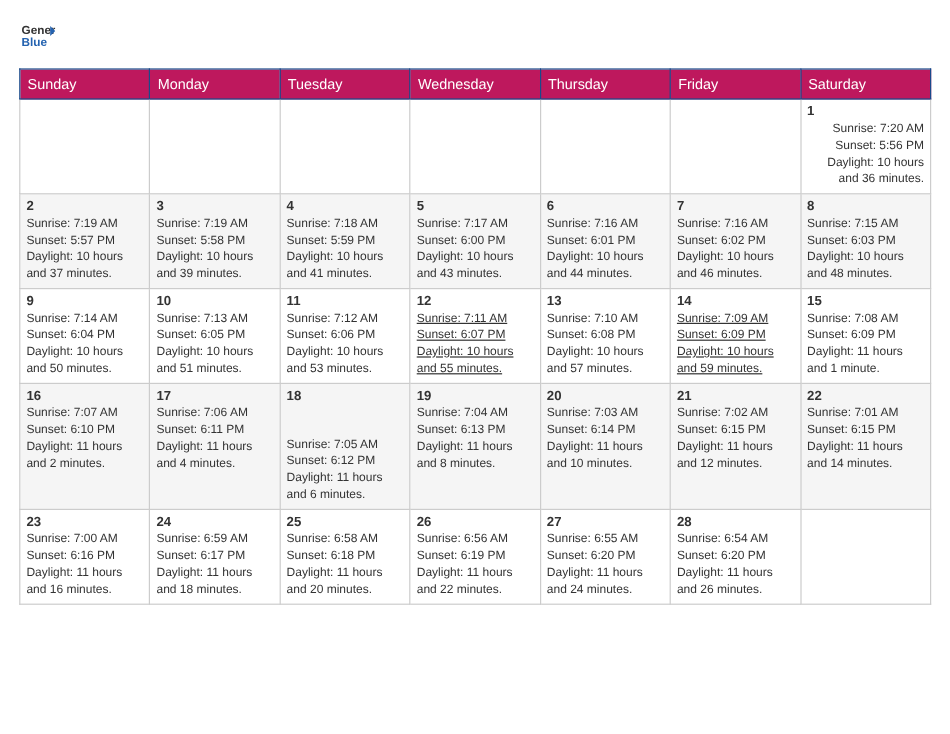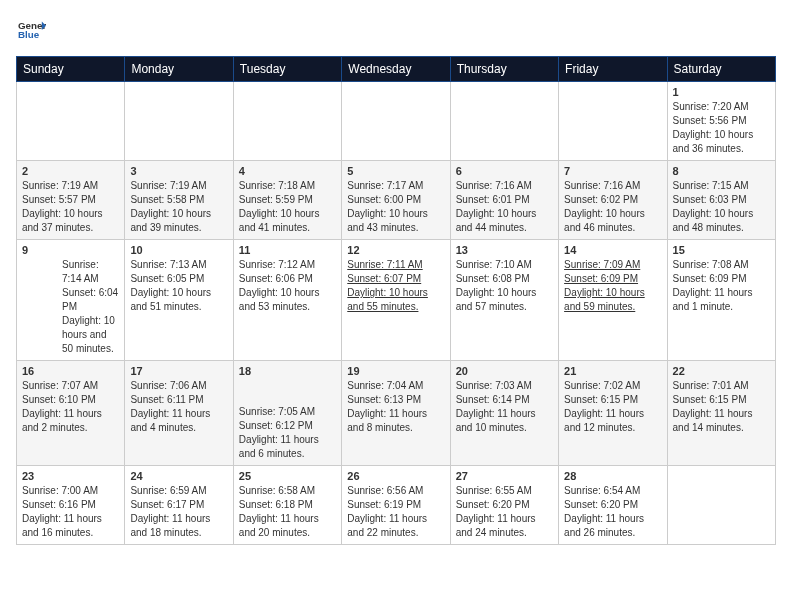--- a/index.html
+++ b/index.html
@@ -36,21 +36,21 @@
     .location {
       font-size: 13px;
       color: #555;
     }
     .calendar {
       width: 100%;
       border-collapse: collapse;
       border: 1px solid #ccc;
     }
     .calendar th {
-      background-color: #0f172a;
+      background-color: #be185d;
       color: #fff;
       text-align: left;
       padding: 5px 6px;
       font-size: 12px;
       font-weight: normal;
       border: 1px solid #1a4a8a;
     }
     .calendar td {
       vertical-align: top;
       border: 1px solid #ccc;
@@ -116,21 +116,21 @@
   <tbody id="calendar-body">
   <tr>
         <td class="empty-cell"></td>
         <td class="empty-cell"></td>
         <td class="empty-cell"></td>
         <td class="empty-cell"></td>
         <td class="empty-cell"></td>
         <td class="empty-cell"></td>
         <td>
           <span class="day-num">1</span>
-          <div class="day-info" style="white-space: pre-line;">Sunrise: 7:20 AM
+          <div class="day-info" style="white-space: pre-line; text-align: right;">Sunrise: 7:20 AM
 Sunset: 5:56 PM
 Daylight: 10 hours and 36 minutes.</div>
         </td>
       </tr>
       <tr>
         <td>
           <span class="day-num">2</span>
           <div class="day-info" style="white-space: pre-line;">Sunrise: 7:19 AM
 Sunset: 5:57 PM
 Daylight: 10 hours and 37 minutes.</div>
@@ -168,21 +168,21 @@
         <td>
           <span class="day-num">8</span>
           <div class="day-info" style="white-space: pre-line;">Sunrise: 7:15 AM
 Sunset: 6:03 PM
 Daylight: 10 hours and 48 minutes.</div>
         </td>
       </tr>
       <tr>
         <td>
           <span class="day-num">9</span>
-          <div class="day-info" style="white-space: pre-line; margin-left: 40px;">Sunrise: 7:14 AM
+          <div class="day-info" style="white-space: pre-line;">Sunrise: 7:14 AM
 Sunset: 6:04 PM
 Daylight: 10 hours and 50 minutes.</div>
         </td>
         <td>
           <span class="day-num">10</span>
           <div class="day-info" style="white-space: pre-line;">Sunrise: 7:13 AM
 Sunset: 6:05 PM
 Daylight: 10 hours and 51 minutes.</div>
         </td>
         <td>

